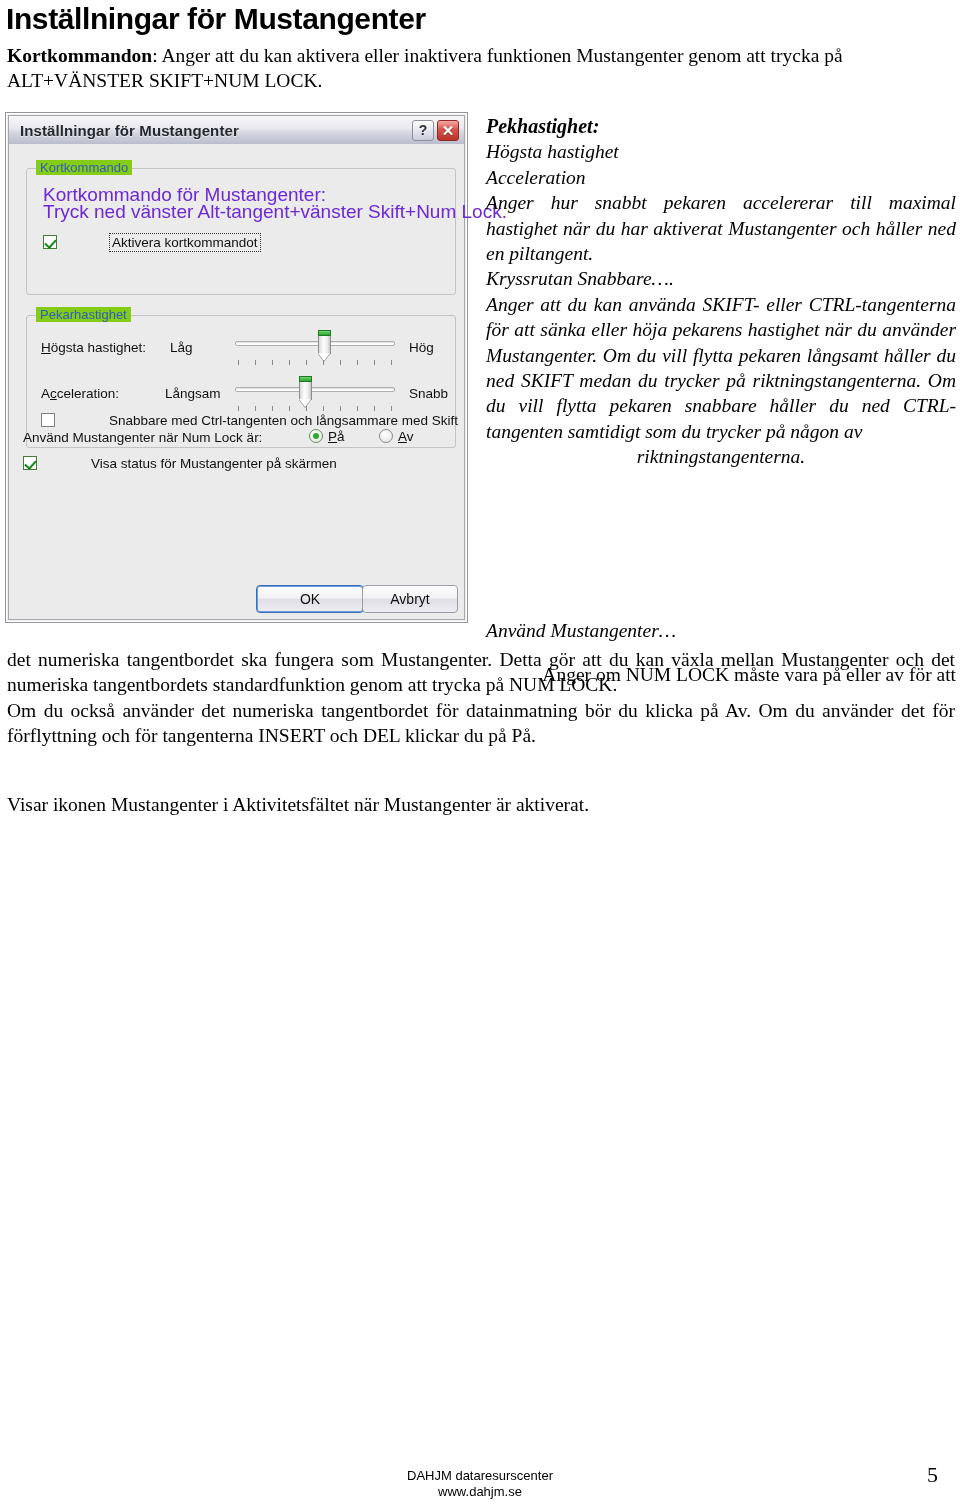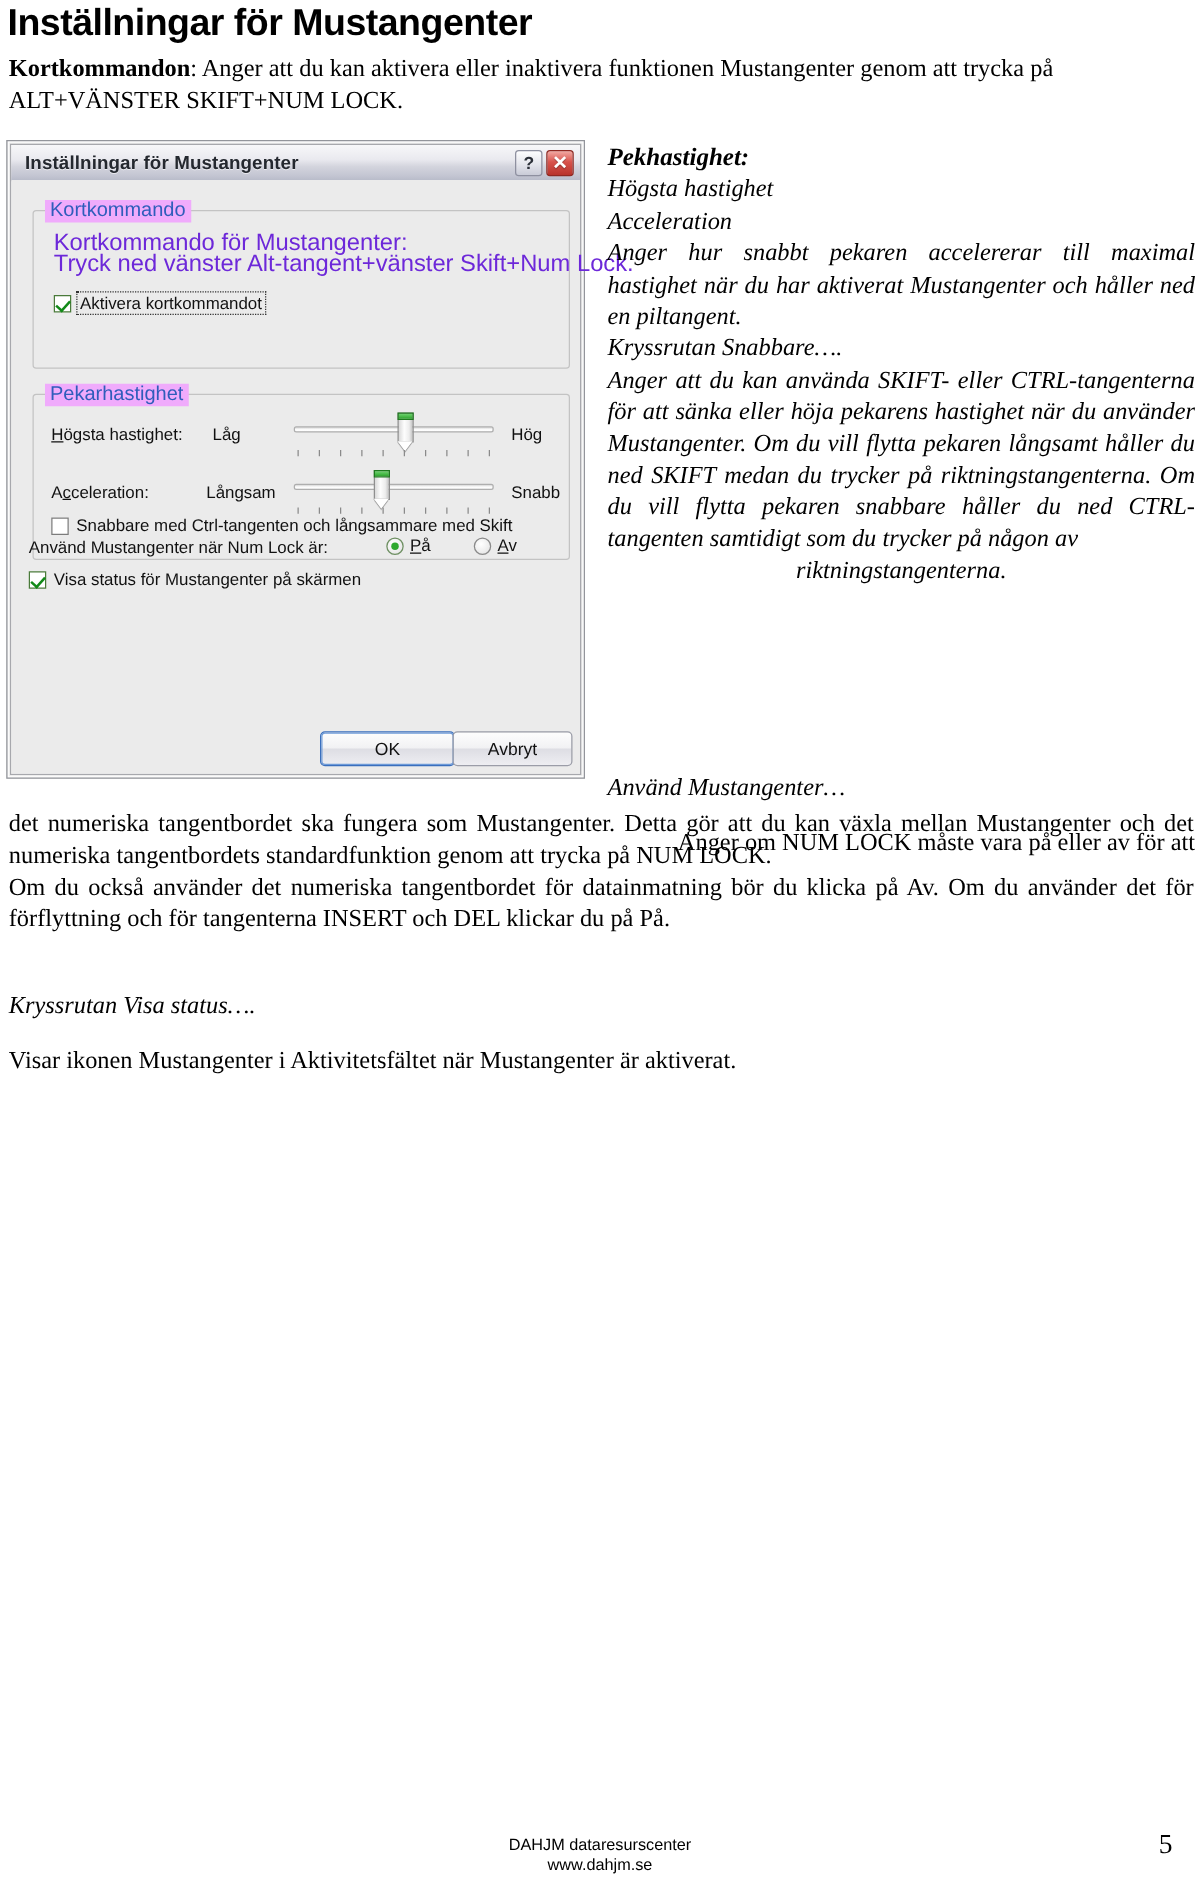--- a/index.html
+++ b/index.html
@@ -123,42 +123,42 @@
   .group {
     position: absolute;
     border: 1px solid #c3c3c3;
     border-radius: 3px;
     background: transparent;
   }
   .group > .legend {
     position: absolute;
     top: -9px;
     left: 9px;
-    background: #f0abfc;
+    background: #84cc16;
     padding: 0 4px;
-    font-size: 16px;
+    font-size: 13px;
     color: #2f5dbb;
     white-space: nowrap;
   }
 
   .grp-kort { left: 17px; top: 24px; width: 428px; height: 125px; }
   .grp-peka { left: 17px; top: 171px; width: 428px; height: 131px; }
 
   .dlg-text {
     font-size: 19px;
     color: #6d28d9;
     white-space: nowrap;
     line-height: 17px;
   }
 
   .kort-line1 { position:absolute; left: 16px; top: 17px; }
   .kort-line2 { position:absolute; left: 16px; top: 34px; }
 
   
-  .cbrow { position: absolute; display: flex; align-items: flex-end; }
+  .cbrow { position: absolute; display: flex; align-items: flex-start; gap: 48px; }
   .checkbox {
     width: 14px; height: 14px;
     border: 1px solid #4a7a3a;
     background: #fff;
     box-sizing: border-box;
     position: relative;
     flex: 0 0 auto;
   }
   .checkbox.checked::after {
     content: "";
@@ -234,21 +234,21 @@
     justify-content: space-between;
   }
   .ticks span {
     display:block;
     width: 1px; height: 5px;
     background: #8a8a8a;
   }
 
   
   .numlock-label { position:absolute; left: 14px; top: 286px; font-size: 13.5px; color:#111; white-space: nowrap;}
-  .radio-row { position: absolute; display:flex; align-items:flex-end; }
+  .radio-row { position: absolute; display:flex; align-items:flex-start; }
   .radio {
     width: 14px; height: 14px;
     border-radius: 50%;
     border: 1px solid #6d8f61;
     background: radial-gradient(circle at 40% 35%, #ffffff, #eaeaea 70%, #d3d3d3);
     box-sizing: border-box;
     position: relative;
     flex: 0 0 auto;
   }
   .radio.sel::after {
@@ -477,21 +477,20 @@
     <p class="h-ital">Använd Mustangenter…</p>
     <p style="text-align:right;">Anger om NUM LOCK måste vara på eller av för att</p>
   </div>
 
   <div class="blk-wide">
     <p>det numeriska tangentbordet ska fungera som Mustangenter. Detta gör att du kan växla mellan Mustangenter och det numeriska tangentbordets standardfunktion genom att trycka på NUM LOCK.</p>
     <p>Om du också använder det numeriska tangentbordet för datainmatning bör du klicka på Av. Om du använder det för förflyttning och för tangenterna INSERT och DEL klickar du på På.</p>
   </div>
 
   <div class="blk-kryss">
-    <p class="h-ital">Kryssrutan Visa status….</p>
     <p>Visar ikonen Mustangenter i Aktivitetsfältet när Mustangenter är aktiverat.</p>
   </div>
 
   <div class="footer">
     <div>DAHJM dataresurscenter</div>
     <div>www.dahjm.se</div>
   </div>
   <div class="pageno">5</div>
 
 </div>

